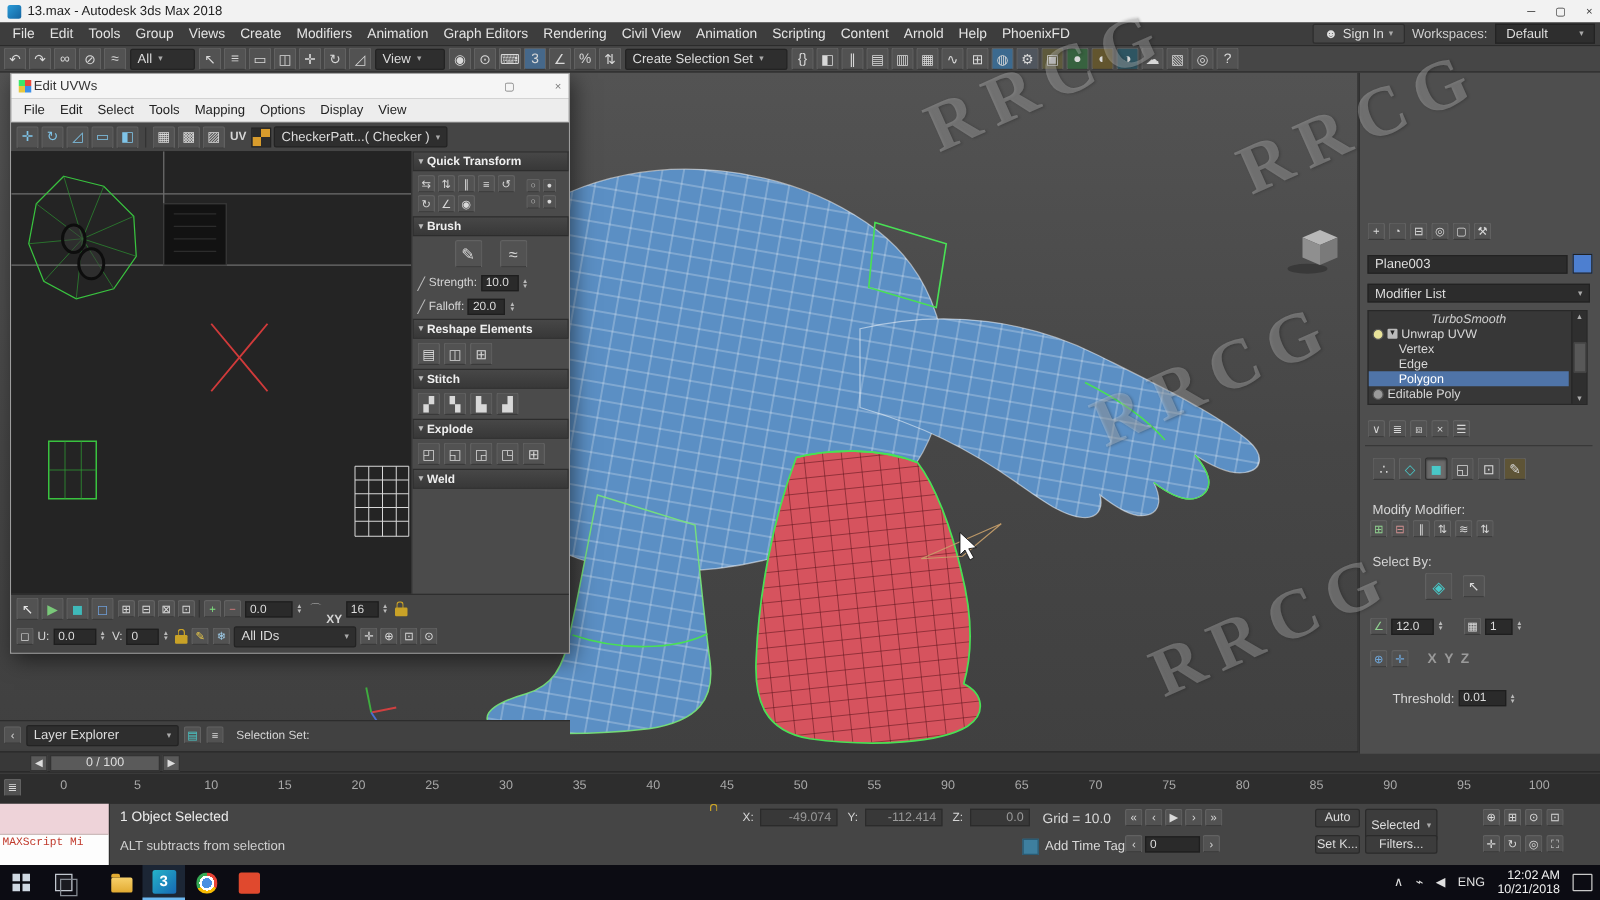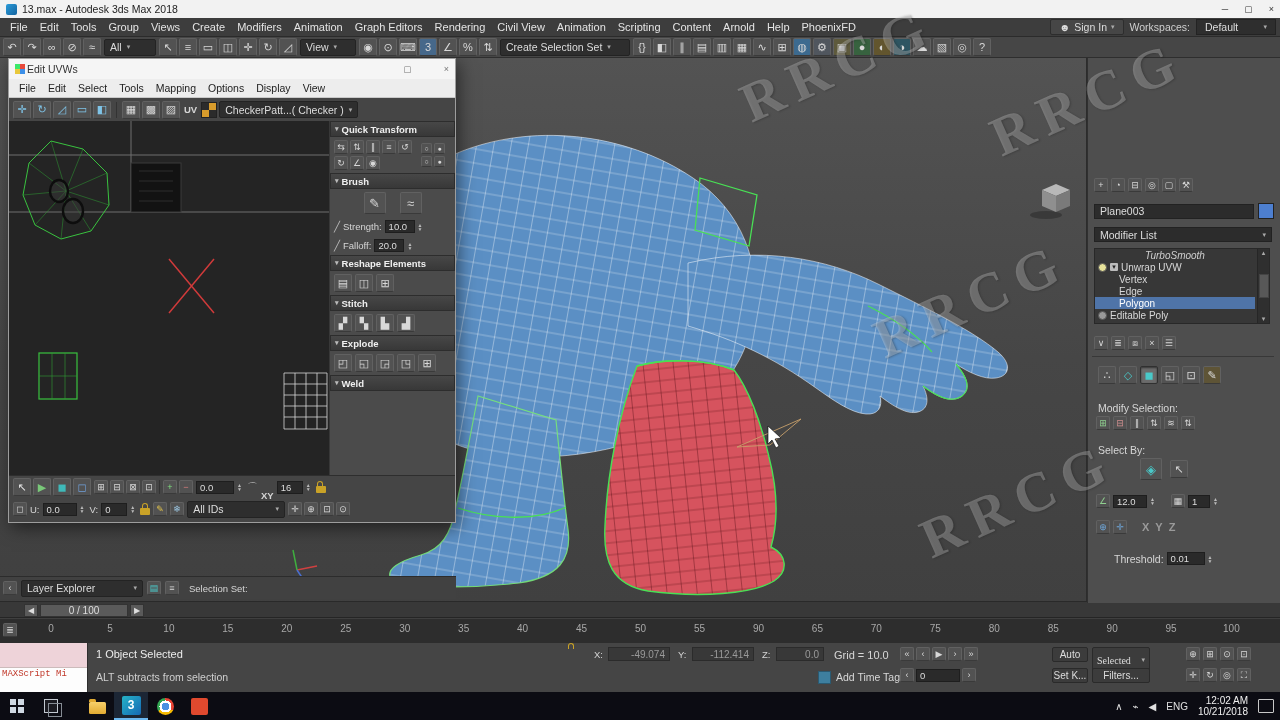--- a/index.html
+++ b/index.html
@@ -340,21 +340,21 @@
     <div class="cp-row" style="left:10px;top:308px;">
 
     <span class="icon" style="color: rgb(216, 216, 216);">∴</span>
         <span class="icon" style="color: rgb(73, 200, 200);">◇</span>
         <span class="icon pressed" style="color: rgb(73, 200, 200);">◼</span>
         <span class="icon">◱</span>
         <span class="icon">⊡</span>
         <span class="icon" style="background: rgb(94, 84, 54);">✎</span>
       </div>
 
-    <div class="abs lbl" style="left:10px;top:344px;font-size:10.5px;">Modify Selection:</div>
+    <div class="abs lbl" style="left:10px;top:344px;font-size:10.5px;">Modify Modifier:</div>
     <div class="cp-row" style="left:8px;top:358px;">
 
     <span class="icon sm" style="color: rgb(143, 208, 143);">⊞</span>
         <span class="icon sm" style="color: rgb(208, 143, 143);">⊟</span>
         <span class="icon sm">∥</span>
         <span class="icon sm">⇅</span>
         <span class="icon sm">≋</span>
         <span class="icon sm">⇅</span>
       </div>
 
@@ -703,21 +703,21 @@
         <span class="icon sm">›</span>
         <span class="icon sm">»</span>
       </span>
     <span class="abs" style="left:900px;top:25px;display:flex;gap:2px;align-items:center;">
       <span class="icon sm">‹</span>
       <span class="mini-field" style="width:44px;">0</span>
       <span class="icon sm">›</span>
     </span>
 
     <span class="abs sb-btn" style="left:1052px;top:4px;width:36px;">Auto</span>
-    <span class="abs sb-btn" style="left:1092px;top:4px;width:58px;justify-content:space-between;padding:12px 4px;font-family:Liberation Serif, serif;">
+    <span class="abs sb-btn" style="left:1092px;top:4px;width:58px;justify-content:space-between;padding:12px 4px;">
       <span>Selected</span>
         <span class="dd-arrow">▾</span>
     </span>
     <span class="abs sb-btn" style="left:1052px;top:25px;width:36px;">Set K...</span>
     <span class="abs sb-btn" style="left:1092px;top:25px;width:58px;">Filters...</span>
 
     <span class="abs" style="left:1186px;top:4px;display:flex;gap:3px;">
 
     <span class="icon sm">⊕</span>
         <span class="icon sm">⊞</span>

